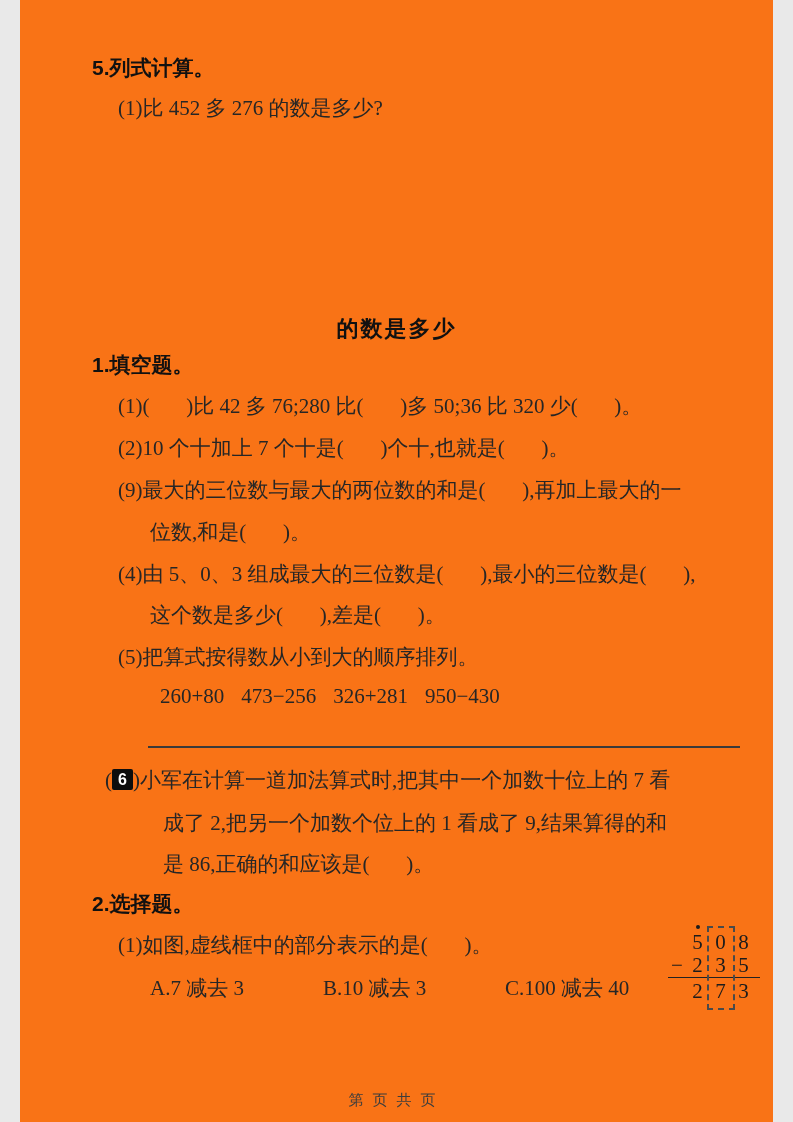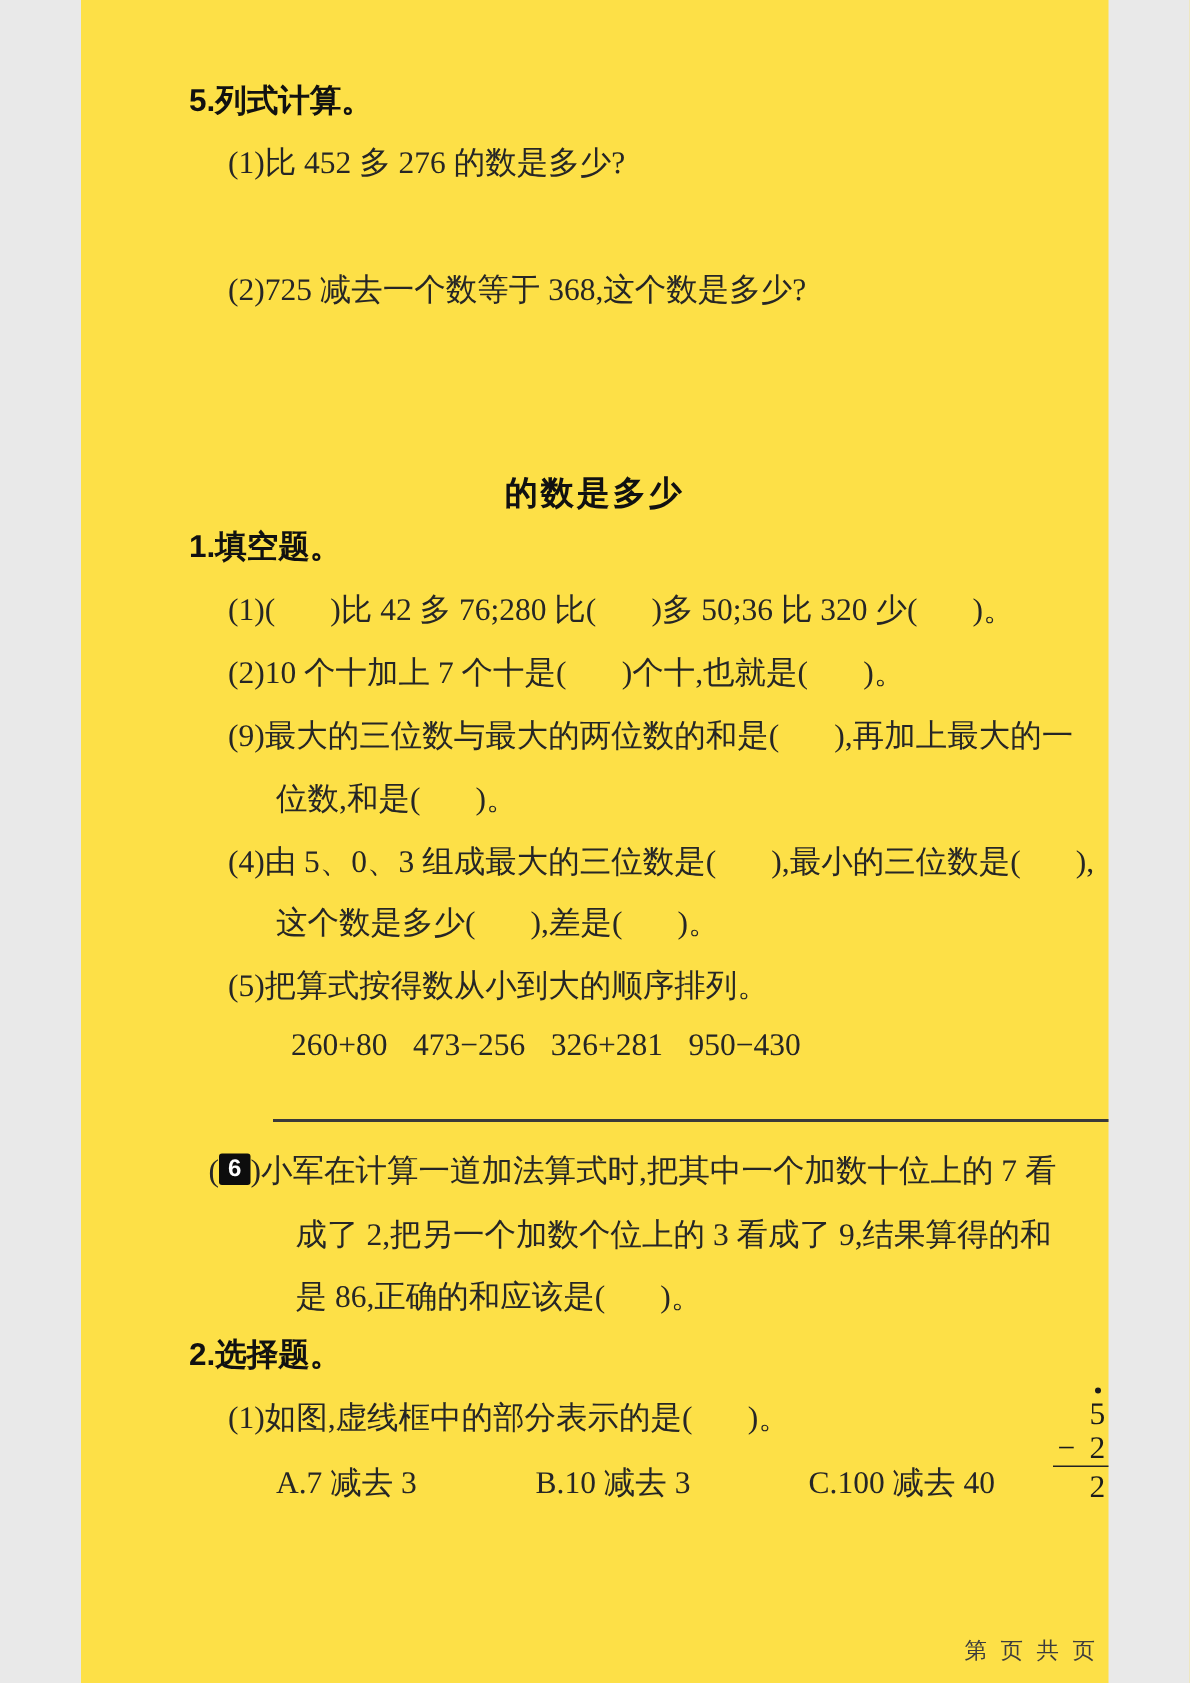--- a/index.html
+++ b/index.html
@@ -1,20 +1,20 @@
 <!DOCTYPE html>
 <html><head>
 <meta charset="utf-8">
 <style>
   html,body{margin:0;padding:0;background:#e9e9e9;}
   .page{
     position:relative;
-    width:685px;height:1122px;
+    width:753px;height:1122px;
     margin:0 auto;
-    background:#fde047;
+    background:#f97316;
     overflow:hidden;
     font-family:"Liberation Serif", serif;
     color:#262626;
   }
   .line{
     position:absolute;
     white-space:pre;
     font-size:21px;
     line-height:24px;
     color:#262626;
@@ -96,35 +96,34 @@
   .vs-dash{
     position:absolute;
     left:39px;top:5px;
     width:24px;height:80px;
     border:2px dashed #4a4a4a;
   }
   .footer{
     position:absolute;
     left:0;top:1091px;
     width:100%;
-    text-align:right;
+    text-align:center;
     font-family:Liberation Mono, monospace;
     font-size:15px;
     letter-spacing:9px;
     color:#3d3d3d;
   }
 </style>
 </head>
 <body>
 
 <div class="page">
 
   <div class="sec-title" style="left:72px;top:56px">5.列式计算。</div>
   <div class="line" style="left:98px;top:96px">(1)比 452 多 276 的数是多少?</div>
-  <div class="line" style="left:98px;top:181px">(2)725 减去一个数等于 368,这个数是多少?</div>
 
   <div class="center-heading" style="top:314px">的数是多少</div>
 
   <div class="sec-title" style="left:72px;top:353px">1.填空题。</div>
 
   <div class="line" style="left:98px;top:394px">(1)(       )比 42 多 76;280 比(       )多 50;36 比 320 少(       )。</div>
   <div class="line" style="left:98px;top:436px">(2)10 个十加上 7 个十是(       )个十,也就是(       )。</div>
   <div class="line" style="left:98px;top:478px">(9)最大的三位数与最大的两位数的和是(       ),再加上最大的一</div>
   <div class="line" style="left:130px;top:520px">位数,和是(       )。</div>
   <div class="line" style="left:98px;top:562px">(4)由 5、0、3 组成最大的三位数是(       ),最小的三位数是(       ),</div>
@@ -136,21 +135,21 @@
     <span>473−256</span>
     <span>326+281</span>
     <span>950−430</span>
   </div>
 
   <div class="divider"></div>
 
   <div class="line q6-line1" style="left:85px;top:768px">
     <span>(</span><span class="q6-badge">6</span><span>)</span><span>小军在计算一道加法算式时,把其中一个加数十位上的 7 看</span>
   </div>
-  <div class="line" style="left:143px;top:811px">成了 2,把另一个加数个位上的 3 看成了 9,结果算得的和</div>
+  <div class="line" style="left:143px;top:811px">成了 2,把另一个加数个位上的 1 看成了 9,结果算得的和</div>
   <div class="line" style="left:143px;top:852px">是 86,正确的和应该是(       )。</div>
 
   <div class="sec-title" style="left:72px;top:892px">2.选择题。</div>
   <div class="line" style="left:98px;top:933px">(1)如图,虚线框中的部分表示的是(       )。</div>
 
   <div class="line" style="left:130px;top:976px">A.7 减去 3</div>
   <div class="line" style="left:303px;top:976px">B.10 减去 3</div>
   <div class="line" style="left:485px;top:976px">C.100 减去 40</div>
 
   <div class="vsub">

